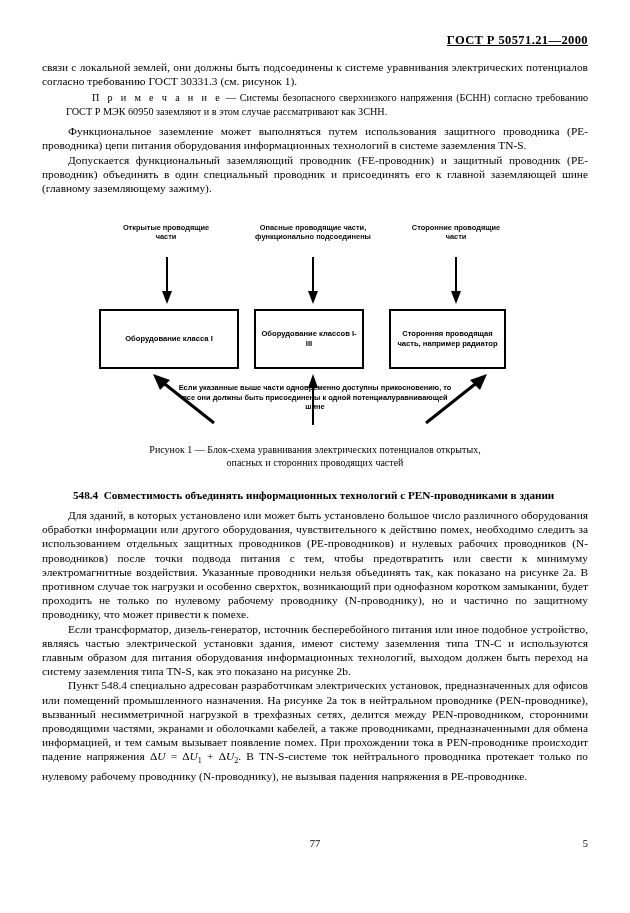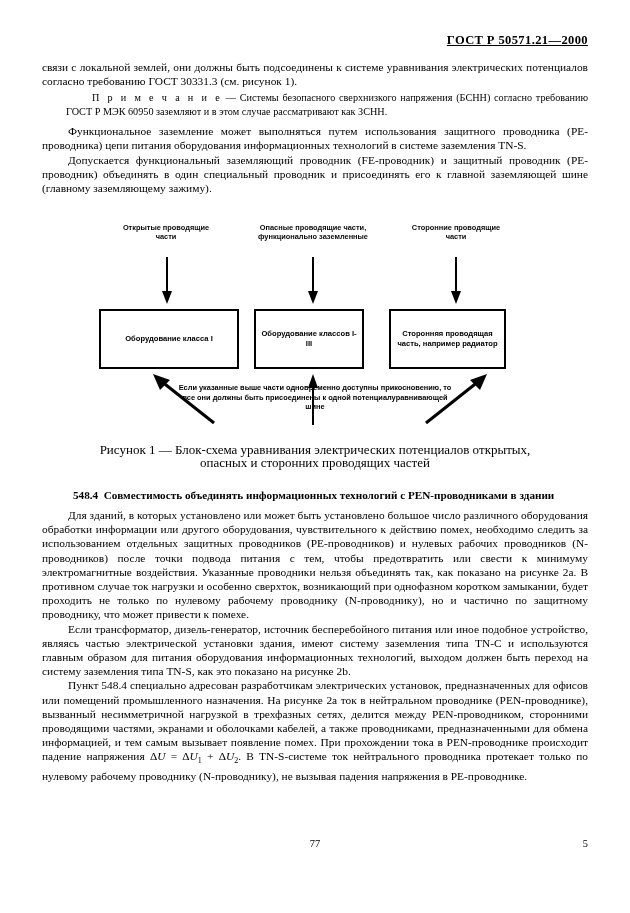--- a/index.html
+++ b/index.html
@@ -108,21 +108,21 @@
   }
   .fig-arrow {
     position: absolute;
   }
   .fig-caption {
     position: absolute;
     left: 0;
     top: 228px;
     width: 546px;
     text-align: center;
-    font-size: 13px;
+    font-size: 10px;
     line-height: 13px;
   }
   
   .section-head {
     position: absolute;
     left: 73px;
     top: 488px;
     width: 515px;
     font-size: 11.2px;
     font-weight: bold;
@@ -162,21 +162,21 @@
     <p class="note" style="margin-top:3px;margin-left:24px;">
       <span class="spaced">П р и м е ч а н и е</span><span> — </span><span>Системы безопасного сверхнизкого напряжения (БСНН) согласно требованию ГОСТ Р МЭК 60950 заземляют и в этом случае рассматривают как ЗСНН.</span>
     </p>
     <p class="para" style="margin-top:6px;">Функциональное заземление может выполняться путем использования защитного проводника (РЕ-проводника) цепи питания оборудования информационных технологий в системе заземления TN-S.</p>
     <p class="para">Допускается функциональный заземляющий проводник (FЕ-проводник) и защитный проводник (РЕ-проводник) объединять в один специальный проводник и присоединять его к главной заземляющей шине (главному заземляющему зажиму).</p>
   </div>
 
   <div class="figure">
 
     <div class="fig-toplabel" style="left:76px; top:8px; width:96px;">Открытые проводящие части</div>
-    <div class="fig-toplabel" style="left:210px; top:8px; width:122px;">Опасные проводящие части, функционально заземленные</div>
+    <div class="fig-toplabel" style="left:210px; top:8px; width:122px;">Опасные проводящие части, функционально подсоединены</div>
     <div class="fig-toplabel" style="left:364px; top:8px; width:100px;">Сторонние проводящие части</div>
 
     <svg class="fig-arrow" style="left:114px; top:42px;" width="22" height="48" viewBox="0 0 22 48">
       <line x1="11" y1="0" x2="11" y2="38" stroke="#000" stroke-width="2"></line>
       <polygon points="11,47 6,34 16,34" fill="#000"></polygon>
     </svg>
     <svg class="fig-arrow" style="left:260px; top:42px;" width="22" height="48" viewBox="0 0 22 48">
       <line x1="11" y1="0" x2="11" y2="38" stroke="#000" stroke-width="2"></line>
       <polygon points="11,47 6,34 16,34" fill="#000"></polygon>
     </svg>

